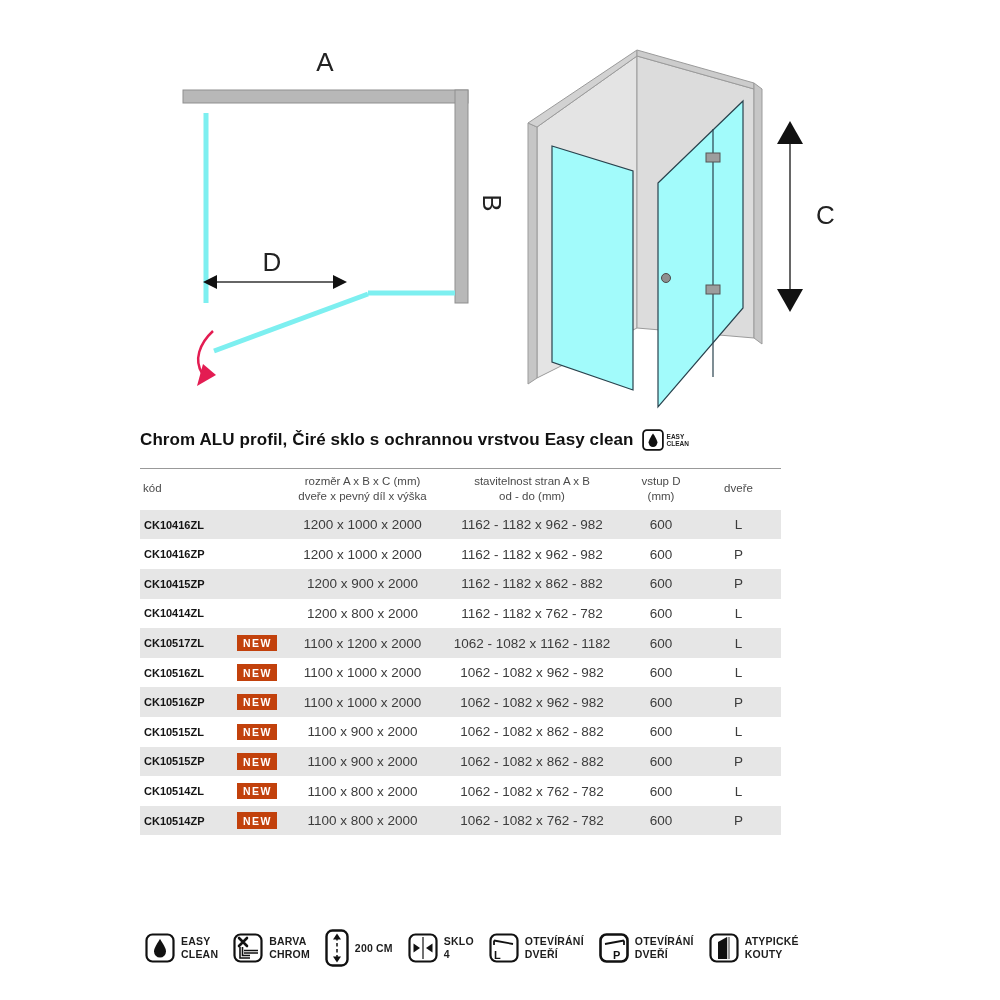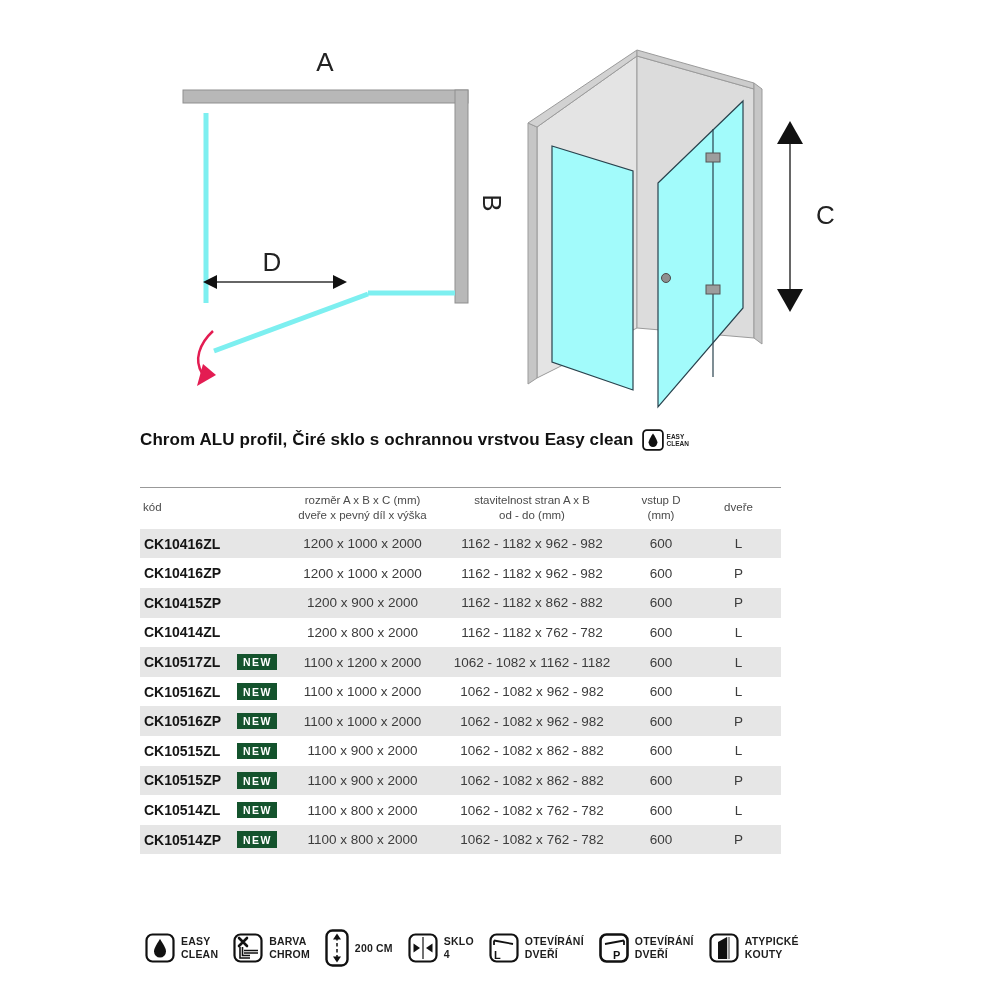--- a/index.html
+++ b/index.html
@@ -7,31 +7,31 @@
   .canvas { position:absolute; inset:0; }
 
   .plan-svg { position:absolute; left:150px; top:35px; }
   .iso-svg  { position:absolute; left:500px; top:28px; }
 
   .title-row { position:absolute; left:140px; top:429px; display:flex; align-items:center; gap:8px; }
   .page-title { font-size:17px; font-weight:bold; color:#111; letter-spacing:0.1px; }
   .ec-badge { display:flex; align-items:center; gap:3px; }
   .ec-badge .ec-label { font-size:6.5px; line-height:1.1; color:#222; white-space:pre-line; font-weight:bold; }
 
-  .table-wrap { position:absolute; left:140px; top:468px; width:641px;margin-top:19px; }
+  .table-wrap { position:absolute; left:140px; top:468px; width:641px; }
   table { border-collapse:collapse; table-layout:fixed; width:641px; }
   thead tr { border-top:1px solid #999; }
   th { font-weight:normal; font-size:11.5px; color:#4a4a4a; text-align:center; vertical-align:middle;
        padding:5px 2px 6px; line-height:1.3; white-space:pre-line; }
   th.code-h { text-align:left; padding-left:3px; }
   td { height:29.6px; font-size:13.5px; color:#3c3c3c; text-align:center; vertical-align:middle; padding:0 2px; }
-  td.code { text-align:left; font-weight:bold; color:#141414; padding-left:4px; font-size:14px; }
+  td.code { text-align:left; font-weight:bold; color:#141414; padding-left:4px; font-size:11px; }
   td.badge-cell { text-align:left; }
   tbody tr:nth-child(odd) { background:#e6e6e6; }
-  .new-badge { display:inline-block; background:#14532d; color:#fff; font-weight:bold;
+  .new-badge { display:inline-block; background:#c2410c; color:#fff; font-weight:bold;
                font-size:10.5px; letter-spacing:1.5px; padding:2.5px 5px 2px 6px; }
 
   .legend { position:absolute; left:145px; top:929px; display:flex; align-items:center; gap:15px; }
   .legend-item { display:flex; align-items:center; gap:6px; }
   .legend-label { font-size:10.5px; line-height:1.2; color:#1d1d1d; white-space:pre-line; font-weight:bold; letter-spacing:0.2px; }
 </style>
 </head>
 <body>
 
 <div class="canvas">

